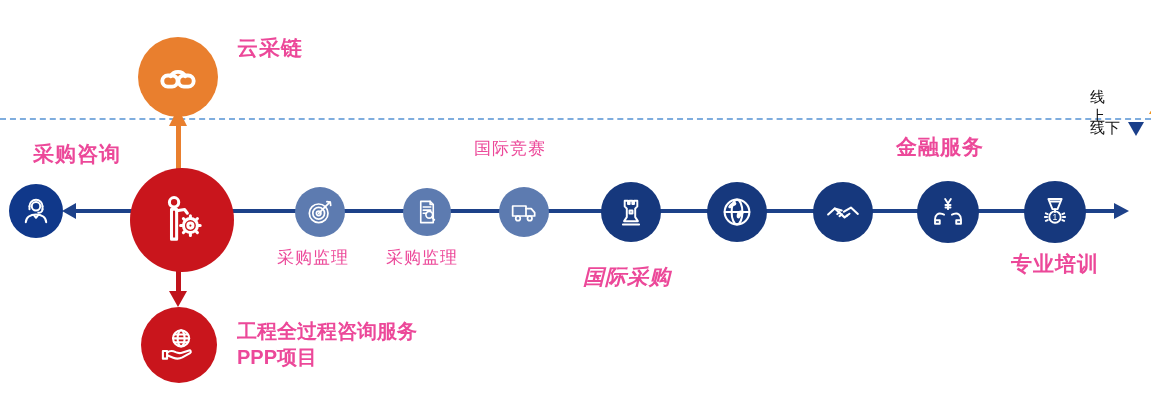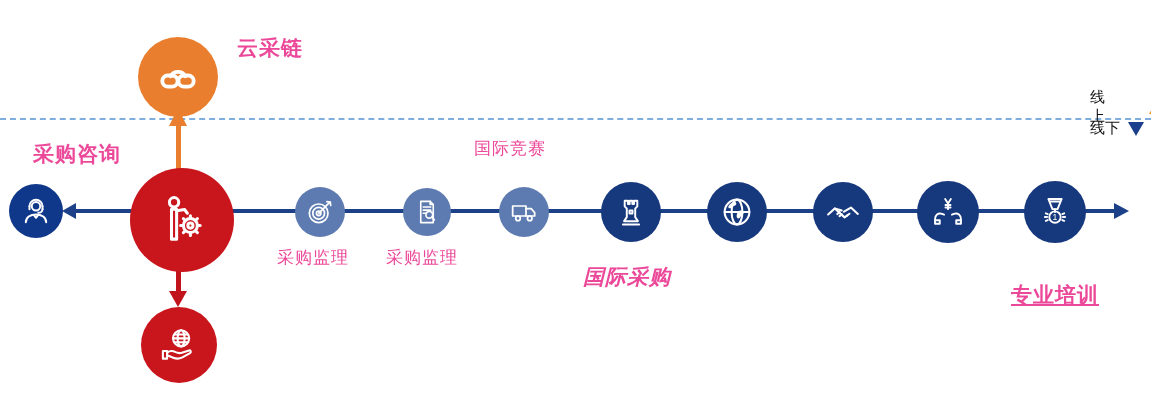--- a/index.html
+++ b/index.html
@@ -56,21 +56,21 @@
   .l-cloud{left:237px;top:34px;}
   .l-consult{left:33px;top:140px;}
   .l-agency{left:234px;top:131px;}
   .l-impexp{left:474px;top:137px;}
   .l-supervision{left:269px;top:246px;margin-left:8px;}
   .l-contract{left:386px;top:246px;}
   .l-competition{left:687px;top:133px;}
   .l-finance{left:896px;top:133px;}
   .l-procurement{left:583px;top:263px;font-style:italic;}
   .l-thirdparty{left:785px;top:263px;}
-  .l-training{left:1011px;top:281px;text-decoration:underline;}
+  .l-training{left:1011px;top:250px;}
   .l-epc{left:237px;top:318px;font-size:20px;font-weight:700;line-height:26px;white-space:nowrap;}
 </style>
 </head>
 <body>
 
 <div class="canvas">
 
   <div class="dashed-line"></div>
 
   <div class="legend online">
@@ -206,16 +206,21 @@
       <path d="M5.2 16.4c1.9-1.7 3.4-1.1 4.9-.3 1.2.6 2.6.7 4 .2l3.6-1.2c.9-.3 1.5.9.6 1.5l-4.4 2.5c-1.7.9-3.5.9-5.2.2l-3.5-1.4"></path>
       <path d="M2.8 15.4h2.4v4.4H2.8z"></path>
     </svg>
   </div>
 
   <div class="lbl bold l-cloud">云采链</div>
   <div class="lbl bold l-consult">采购咨询</div>
   <div class="lbl reg l-impexp">国际竞赛</div>
   <div class="lbl reg l-supervision">采购监理</div>
   <div class="lbl reg l-contract">采购监理</div>
+  <div class="lbl bold l-finance">金融服务</div>
   <div class="lbl bold l-procurement">国际采购</div>
   <div class="lbl bold l-training">专业培训</div>
+  <div class="lbl l-epc">
+    <div>工程全过程咨询服务</div>
+    <div>PPP项目</div>
+  </div>
 
 </div>
 
 </body></html>

